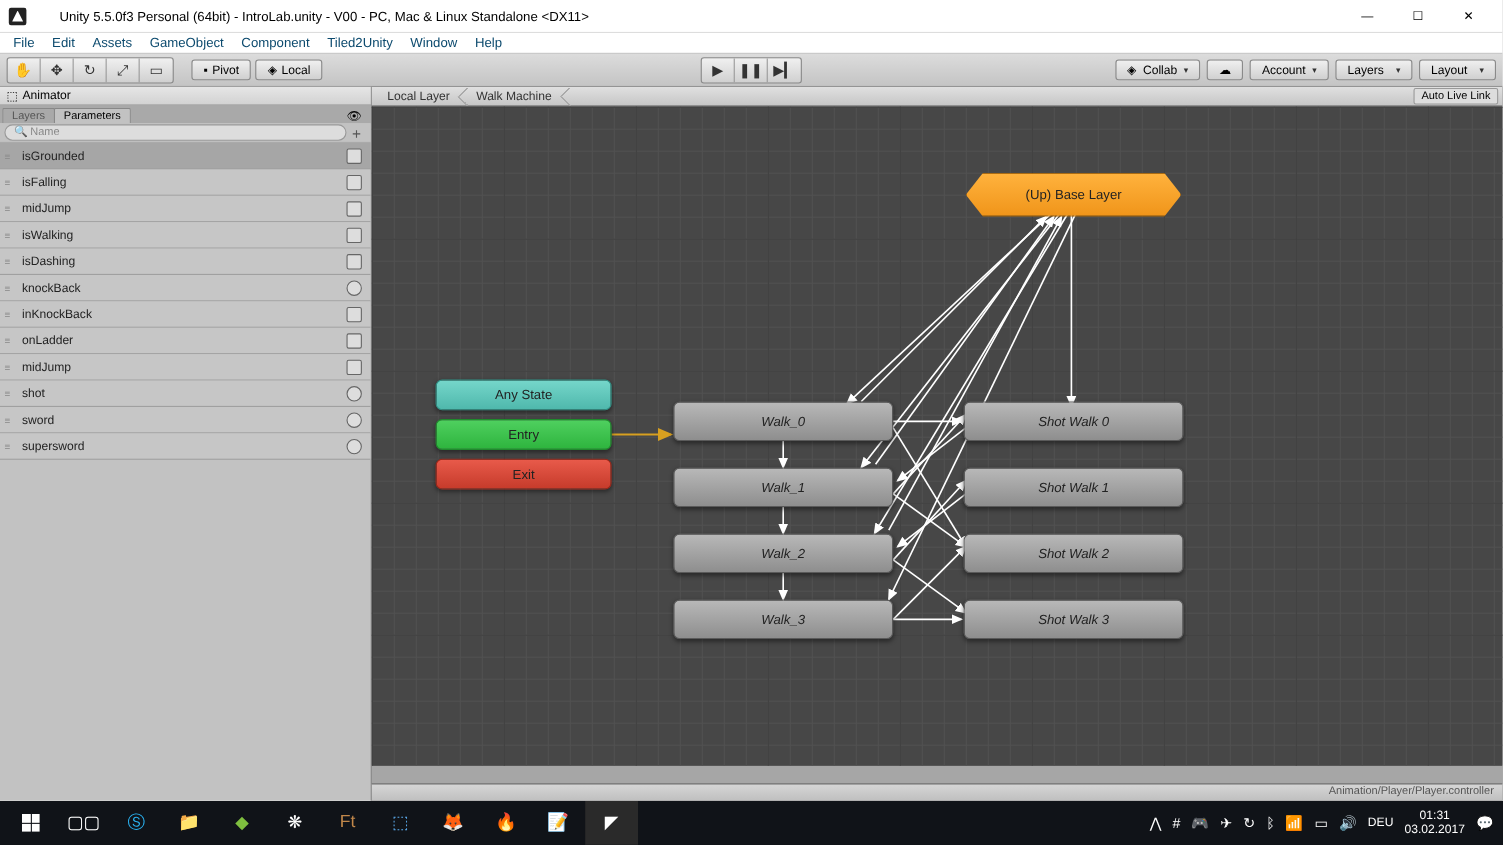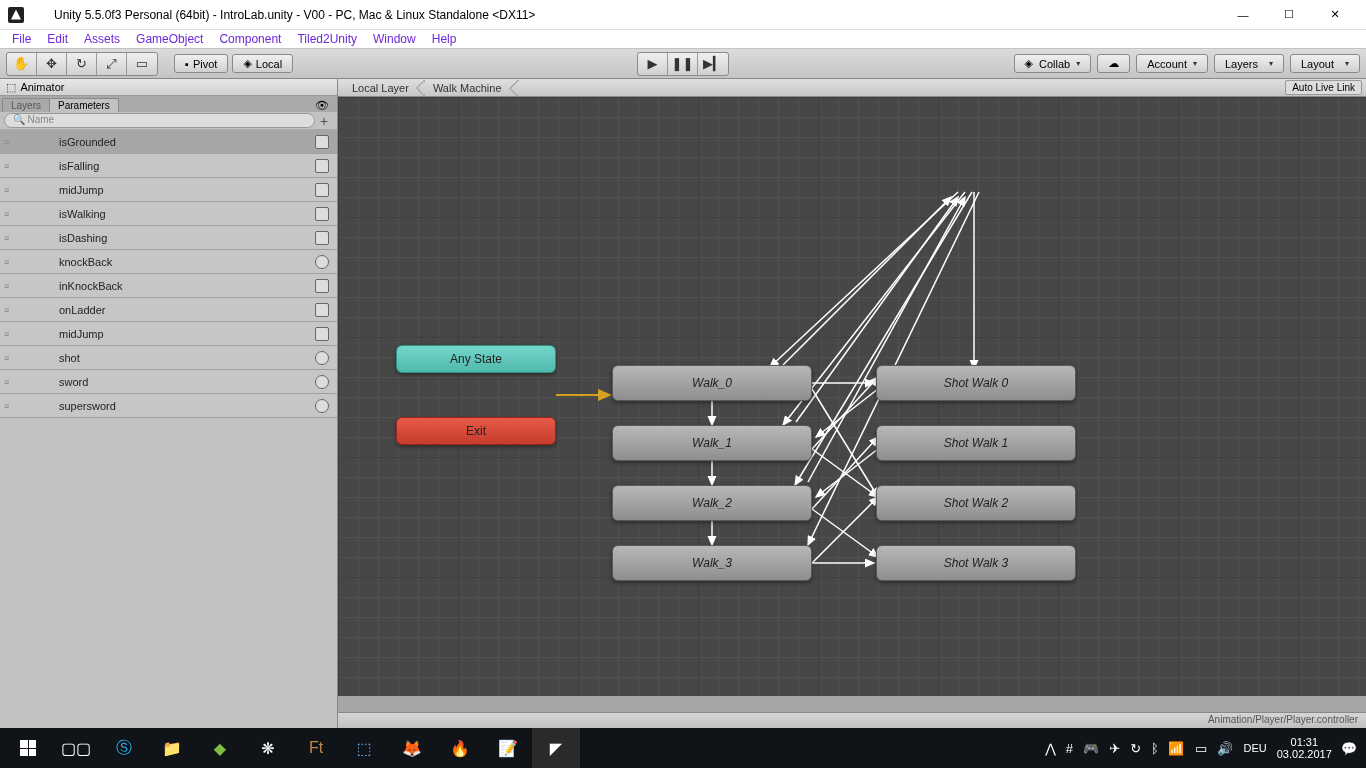--- a/index.html
+++ b/index.html
@@ -6,21 +6,21 @@
 html,body { width:1366px; height:768px; overflow:hidden; background:#fff; }
 
 .titlebar { height:30px; background:#fff; display:flex; align-items:center; padding:0 8px; border-bottom:1px solid #ddd; }
 .titlebar .icon { width:16px; height:16px; background:#222; border-radius:2px; margin-right:6px; position:relative; }
 .titlebar .icon::before { content:""; position:absolute; inset:3px; background:#fff; clip-path:polygon(50% 0,100% 100%,0 100%); }
 .titlebar .title { flex:1; font-size:12px; color:#000;margin-left:24px; }
 .winbtns { display:flex; gap:0; }
 .winbtn { width:46px; height:30px; display:flex; align-items:center; justify-content:center; color:#000; }
 
 .menubar { height:19px; background:#fff; display:flex; align-items:center; padding:0 4px; gap:0; border-bottom:1px solid #c3c3c3; }
-.menubar span { padding:2px 8px; color:#6d28d9; font-size:12px; }
+.menubar span { padding:2px 8px; color:#0c4a6e; font-size:12px; }
 
 .toolbar { height:30px; background:linear-gradient(#dcdcdc,#c4c4c4); border-bottom:1px solid #888; display:flex; align-items:center; padding:0 6px; gap:6px; }
 .toolgroup { display:flex; border:1px solid #8a8a8a; border-radius:3px; overflow:hidden; background:linear-gradient(#f0f0f0,#d0d0d0); }
 .toolgroup .tbtn { width:30px; height:22px; display:flex; align-items:center; justify-content:center; border-right:1px solid #999; color:#333; font-size:13px; }
 .toolgroup .tbtn:last-child { border-right:none; }
 .pivot-local { display:flex; gap:4px; margin-left:10px; }
 .pvbtn { border:1px solid #8a8a8a; border-radius:3px; background:linear-gradient(#f0f0f0,#d0d0d0); padding:2px 10px; display:flex; align-items:center; gap:4px; }
 .play-group { position:absolute; left:50%; transform:translateX(-50%); }
 .right-tools { margin-left:auto; display:flex; gap:6px; }
 .dropbtn { border:1px solid #8a8a8a; border-radius:3px; background:linear-gradient(#f0f0f0,#d0d0d0); padding:2px 10px; display:flex; align-items:center; gap:6px; min-width:70px; }
@@ -34,21 +34,21 @@
 .ptab { padding:1px 8px; background:#c2c2c2; border:1px solid #888; border-bottom:none; border-radius:2px 2px 0 0; margin-right:-1px; font-size:10px; }
 .ptab.inactive { background:#a9a9a9; color:#555; }
 .eye { margin-left:auto; margin-right:8px; font-size:11px; }
 .search-row { height:18px; display:flex; align-items:center; padding:1px 4px; background:#c2c2c2; border-bottom:1px solid #aaa; }
 .search-input { flex:1; height:15px; border:1px solid #999; border-radius:8px; background:#ddd; padding:0 8px; font-size:10px; color:#888; position:relative; }
 .plus { width:18px; text-align:center; font-size:14px; color:#555; }
 .param-list { flex:1; overflow:auto; }
 .param-row { height:24px; display:flex; align-items:center; padding:0 8px 0 4px; border-bottom:1px solid #a0a0a0; background:#c6c6c6; }
 .param-row.sel { background:#a6a6a6; }
 .param-row .drag { width:10px; color:#888; font-size:9px; letter-spacing:-2px; }
-.param-row .pname { flex:1; padding-left:6px; color:#222;margin-left:39px; }
+.param-row .pname { flex:1; padding-left:6px; color:#222; }
 .param-row .ctrl { width:14px; height:14px; }
 .chk { border:1px solid #666; background:#ddd; border-radius:2px; }
 .rad { border:1px solid #666; background:#ddd; border-radius:50%; }
 
 .graphpanel { flex:1; display:flex; flex-direction:column; background:#4b4b4b; }
 .bread { height:18px; background:linear-gradient(#e0e0e0,#c6c6c6); border-bottom:1px solid #888; display:flex; align-items:center; padding:0 4px; }
 .crumb { padding:2px 14px 2px 10px; position:relative; color:#333; font-size:11px; }
 .crumb::after { content:""; position:absolute; right:-4px; top:0; bottom:0; width:12px; background:linear-gradient(135deg,transparent 45%,#aaa 45%,#aaa 55%,transparent 55%),linear-gradient(45deg,transparent 45%,#aaa 45%,#aaa 55%,transparent 55%); background-size:100% 50%; background-position:0 0,0 100%; background-repeat:no-repeat; }
 .autolive { margin-left:auto; padding:1px 6px; border:1px solid #999; background:#ddd; border-radius:2px; font-size:10px; }
 
@@ -261,21 +261,23 @@
           <line x1="474" y1="466" x2="540" y2="400"></line>
 
           <line x1="540" y1="292" x2="478" y2="340"></line>
           <line x1="540" y1="352" x2="478" y2="400"></line>
         </g>
         <g stroke="#d8a020" stroke-width="2" fill="none" marker-end="url(#arwO)">
           <line x1="218" y1="298" x2="272" y2="298"></line>
         </g>
       </svg>
 
+      <div class="node hex" style="left:540px; top:60px">(Up) Base Layer</div>
       <div class="node teal" style="left:58px;  top:248px">Any State</div>
+      <div class="node green" style="left:58px;  top:284px">Entry</div>
       <div class="node red" style="left:58px;  top:320px">Exit</div>
 
       <div class="node gray" style="left:274px; top:268px">Walk_0</div>
       <div class="node gray" style="left:274px; top:328px">Walk_1</div>
       <div class="node gray" style="left:274px; top:388px">Walk_2</div>
       <div class="node gray" style="left:274px; top:448px">Walk_3</div>
 
       <div class="node gray" style="left:538px; top:268px">Shot Walk 0</div>
       <div class="node gray" style="left:538px; top:328px">Shot Walk 1</div>
       <div class="node gray" style="left:538px; top:388px">Shot Walk 2</div>

